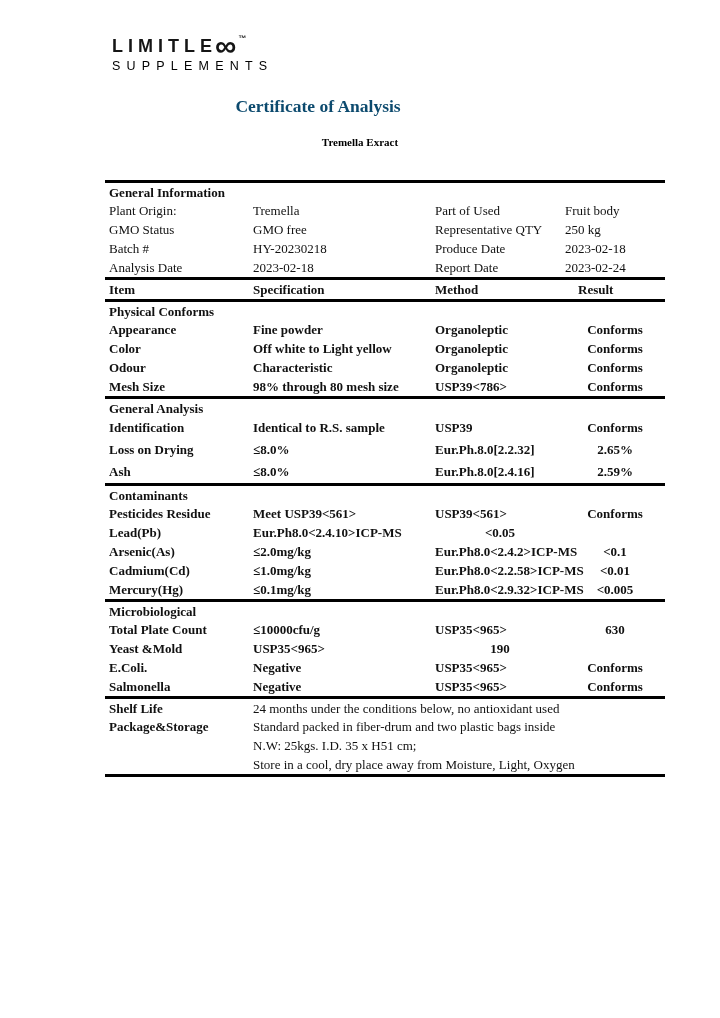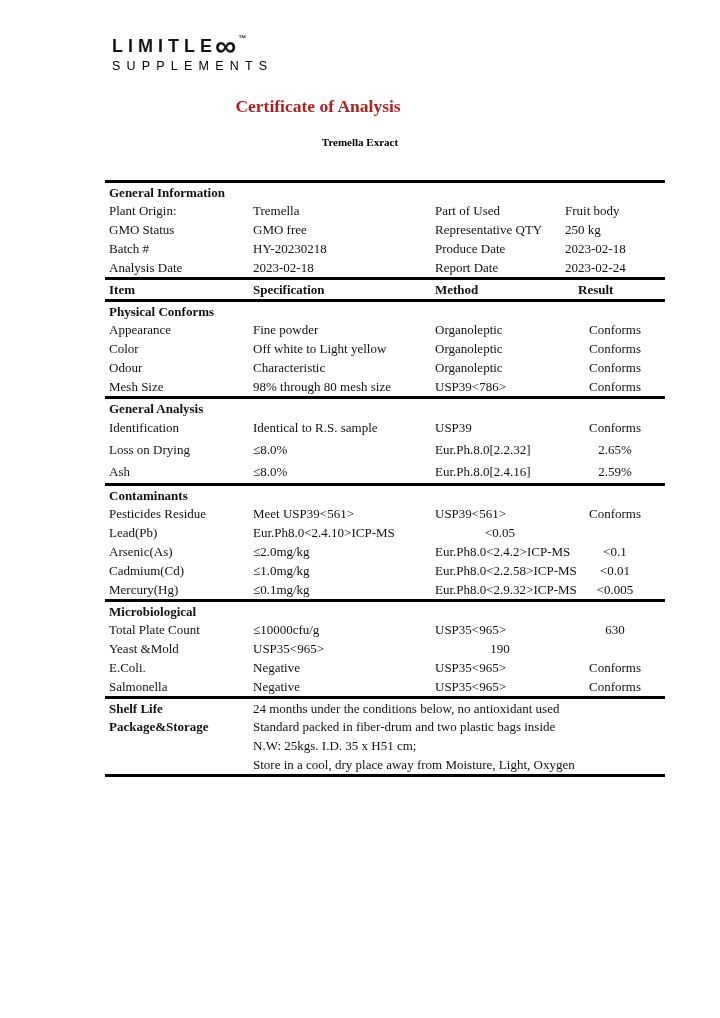--- a/index.html
+++ b/index.html
@@ -46,21 +46,21 @@
     font-weight: 400;
     letter-spacing: 6.2px;
     color: #000000;
     margin-top: 2px;
   }
 
   
   .doc-title {
     position: absolute; top: 96px; left: 0; width: 636px;
     text-align: center;
-    font-size: 17.5px; font-weight: 700; color: #b91c1c;
+    font-size: 17.5px; font-weight: 700; color: #0c4a6e;
   }
   .doc-subtitle {
     position: absolute; top: 136px; left: 0; width: 720px;
     text-align: center;
     font-size: 11px; font-weight: 700; color: #000;
   }
 
   
   .coa { position: absolute; left: 105px; top: 180px; width: 560px; font-size: 13px; }
 
@@ -68,21 +68,21 @@
   .rule-double { height: 1px; border-top: 1px solid #000; border-bottom: 2px solid #000; }
 
   .grid-row { display: grid; grid-template-columns: 148px 182px 130px 100px; }
   .cell { overflow: visible; white-space: nowrap; }
   .c1 { padding-left: 4px; }
 
   .sec-title { height: 18px; line-height: 19px; font-weight: 700; padding-left: 4px; }
   .gi-row { height: 19px; line-height: 19px; }
   .header-row { height: 19px; line-height: 19px; font-weight: 700; }
   .header-row .c4 { padding-left: 13px; }
-  .spec-row { height: 19px; line-height: 19px; }
+  .spec-row { height: 19px; line-height: 19px; font-weight: bold; }
   .spec-row.tall { height: 22px; line-height: 22px; }
   .spec-row .c4 { text-align: center; }
 
   .gi-block { padding-bottom: 0; }
 
   
   .f-row { display: flex; height: 19px; line-height: 19px; }
   .f-row-first { height: 18px; line-height: 19px; }
   .f-label { width: 148px; font-weight: 700; padding-left: 4px; flex: none; }
   .f-text { flex: 1; white-space: nowrap; }

